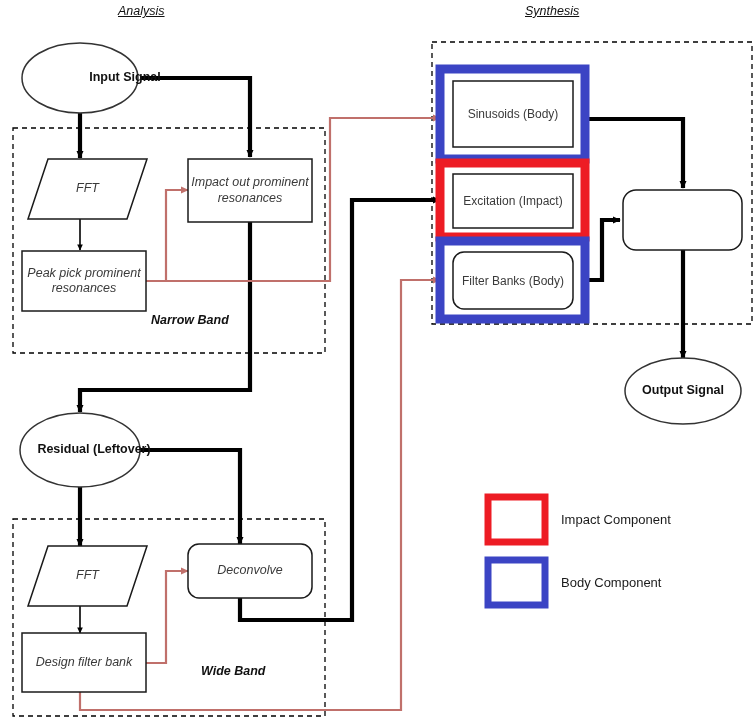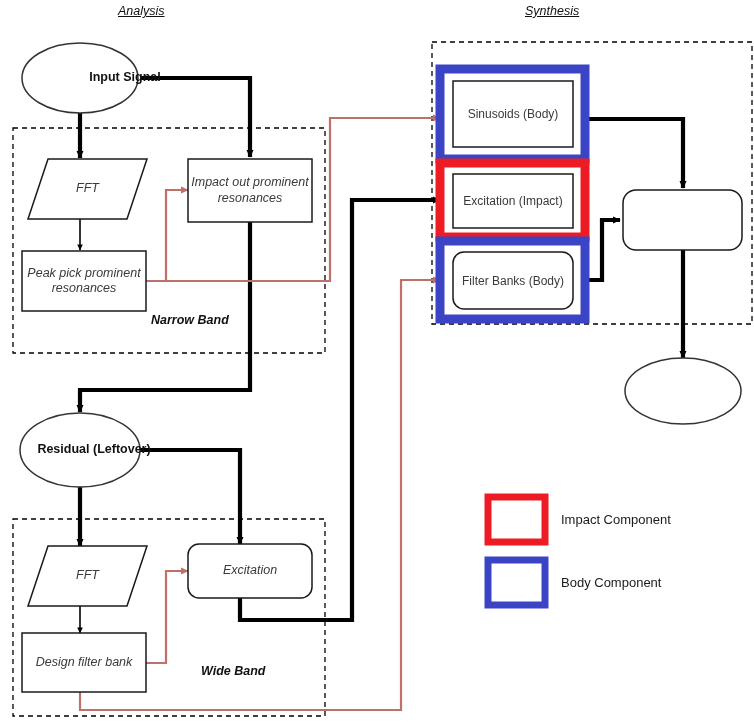--- a/index.html
+++ b/index.html
@@ -120,28 +120,29 @@
   <div class="nodelbl" style="left:190px;top:164px;width:120px;height:53px;">Impact out prominent resonances</div>
 
   <div class="grouplbl" style="left:151px;top:313px;">Narrow Band</div>
 
   <div class="nodelbl bold" style="left:20px;top:430px;width:120px;height:40px;padding-left:14px;">Residual (Leftover)</div>
 
   <div class="nodelbl" style="left:38px;top:556px;width:99px;height:40px;">FFT</div>
 
   <div class="nodelbl" style="left:24px;top:638px;width:120px;height:49px;">Design filter bank</div>
 
-  <div class="nodelbl" style="left:190px;top:549px;width:120px;height:44px;">Excitation</div>
+  <div class="nodelbl" style="left:190px;top:549px;width:120px;height:44px;">Deconvolve</div>
 
   <div class="grouplbl" style="left:201px;top:664px;">Wide Band</div>
 
   <div class="nodelbl plain" style="left:453px;top:101px;width:120px;height:26px;font-size:12px;">Sinusoids (Body)</div>
 
   <div class="nodelbl plain" style="left:453px;top:188px;width:120px;height:26px;font-size:12px;">Excitation (Impact)</div>
 
   <div class="nodelbl plain" style="left:453px;top:268px;width:120px;height:26px;font-size:12px;">Filter Banks (Body)</div>
 
 
+  <div class="nodelbl bold" style="left:623px;top:378px;width:120px;height:26px;">Output Signal</div>
 
   <div class="legtxt" style="left:561px;top:512px;">Impact Component</div>
   <div class="legtxt" style="left:561px;top:575px;">Body Component</div>
 
 </div>
 
 </body></html>

